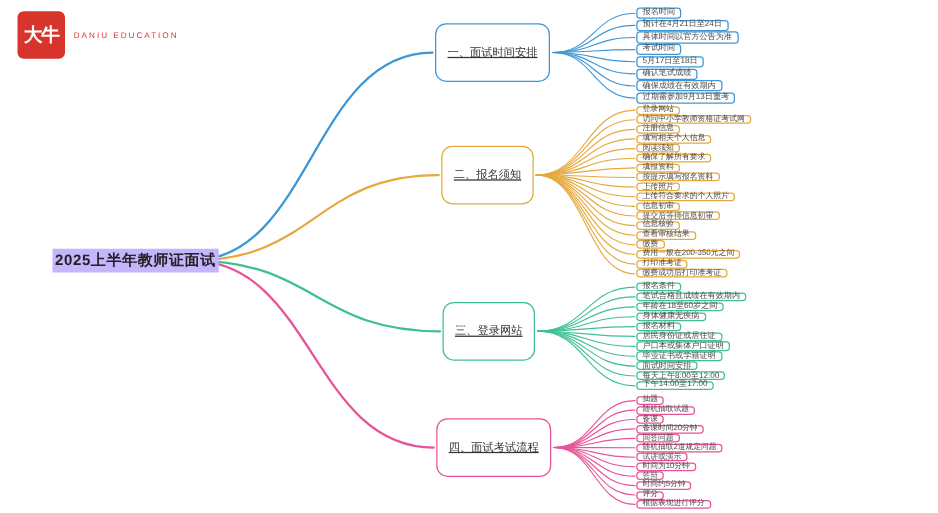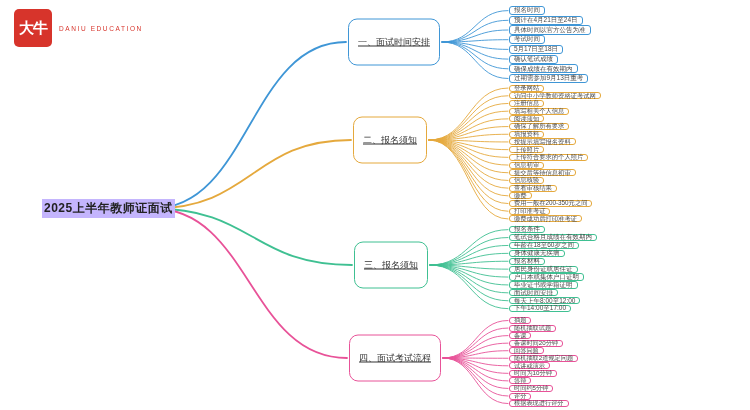--- a/index.html
+++ b/index.html
@@ -131,21 +131,21 @@
     <div class="leaf" style="left: 509px; top: 146.1px; height: 7.1px; font-size: 6.3px; border-color: rgb(229, 169, 61);">上传照片</div>
     <div class="leaf" style="left: 509px; top: 153.8px; height: 7.1px; font-size: 6.3px; border-color: rgb(229, 169, 61);">上传符合要求的个人照片</div>
     <div class="leaf" style="left: 509px; top: 161.5px; height: 7.1px; font-size: 6.3px; border-color: rgb(229, 169, 61);">信息初审</div>
     <div class="leaf" style="left: 509px; top: 169.2px; height: 7.1px; font-size: 6.3px; border-color: rgb(229, 169, 61);">提交后等待信息初审</div>
     <div class="leaf" style="left: 509px; top: 176.9px; height: 7.1px; font-size: 6.3px; border-color: rgb(229, 169, 61);">信息核验</div>
     <div class="leaf" style="left: 509px; top: 184.6px; height: 7.1px; font-size: 6.3px; border-color: rgb(229, 169, 61);">查看审核结果</div>
     <div class="leaf" style="left: 509px; top: 192.3px; height: 7.1px; font-size: 6.3px; border-color: rgb(229, 169, 61);">缴费</div>
     <div class="leaf" style="left: 509px; top: 200px; height: 7.1px; font-size: 6.3px; border-color: rgb(229, 169, 61);">费用一般在200-350元之间</div>
     <div class="leaf" style="left: 509px; top: 207.7px; height: 7.1px; font-size: 6.3px; border-color: rgb(229, 169, 61);">打印准考证</div>
     <div class="leaf" style="left: 509px; top: 215.4px; height: 7.1px; font-size: 6.3px; border-color: rgb(229, 169, 61);">缴费成功后打印准考证</div>
-    <div class="branch-label" style="left: 391px; top: 265px; border-color: rgb(63, 192, 146);">三、报名须知</div>
+    <div class="branch-label" style="left: 391px; top: 265px; border-color: rgb(63, 192, 146);">三、登录网站</div>
     <div class="leaf" style="left: 509px; top: 226px; height: 7.3px; font-size: 6.5px; border-color: rgb(63, 192, 146);">报名条件</div>
     <div class="leaf" style="left: 509px; top: 233.9px; height: 7.3px; font-size: 6.5px; border-color: rgb(63, 192, 146);">笔试合格且成绩在有效期内</div>
     <div class="leaf" style="left: 509px; top: 241.8px; height: 7.3px; font-size: 6.5px; border-color: rgb(63, 192, 146);">年龄在18至60岁之间</div>
     <div class="leaf" style="left: 509px; top: 249.7px; height: 7.3px; font-size: 6.5px; border-color: rgb(63, 192, 146);">身体健康无疾病</div>
     <div class="leaf" style="left: 509px; top: 257.6px; height: 7.3px; font-size: 6.5px; border-color: rgb(63, 192, 146);">报名材料</div>
     <div class="leaf" style="left: 509px; top: 265.5px; height: 7.3px; font-size: 6.5px; border-color: rgb(63, 192, 146);">居民身份证或居住证</div>
     <div class="leaf" style="left: 509px; top: 273.4px; height: 7.3px; font-size: 6.5px; border-color: rgb(63, 192, 146);">户口本或集体户口证明</div>
     <div class="leaf" style="left: 509px; top: 281.3px; height: 7.3px; font-size: 6.5px; border-color: rgb(63, 192, 146);">毕业证书或学籍证明</div>
     <div class="leaf" style="left: 509px; top: 289.2px; height: 7.3px; font-size: 6.5px; border-color: rgb(63, 192, 146);">面试时间安排</div>
     <div class="leaf" style="left: 509px; top: 297.1px; height: 7.3px; font-size: 6.5px; border-color: rgb(63, 192, 146);">每天上午8:00至12:00</div>

